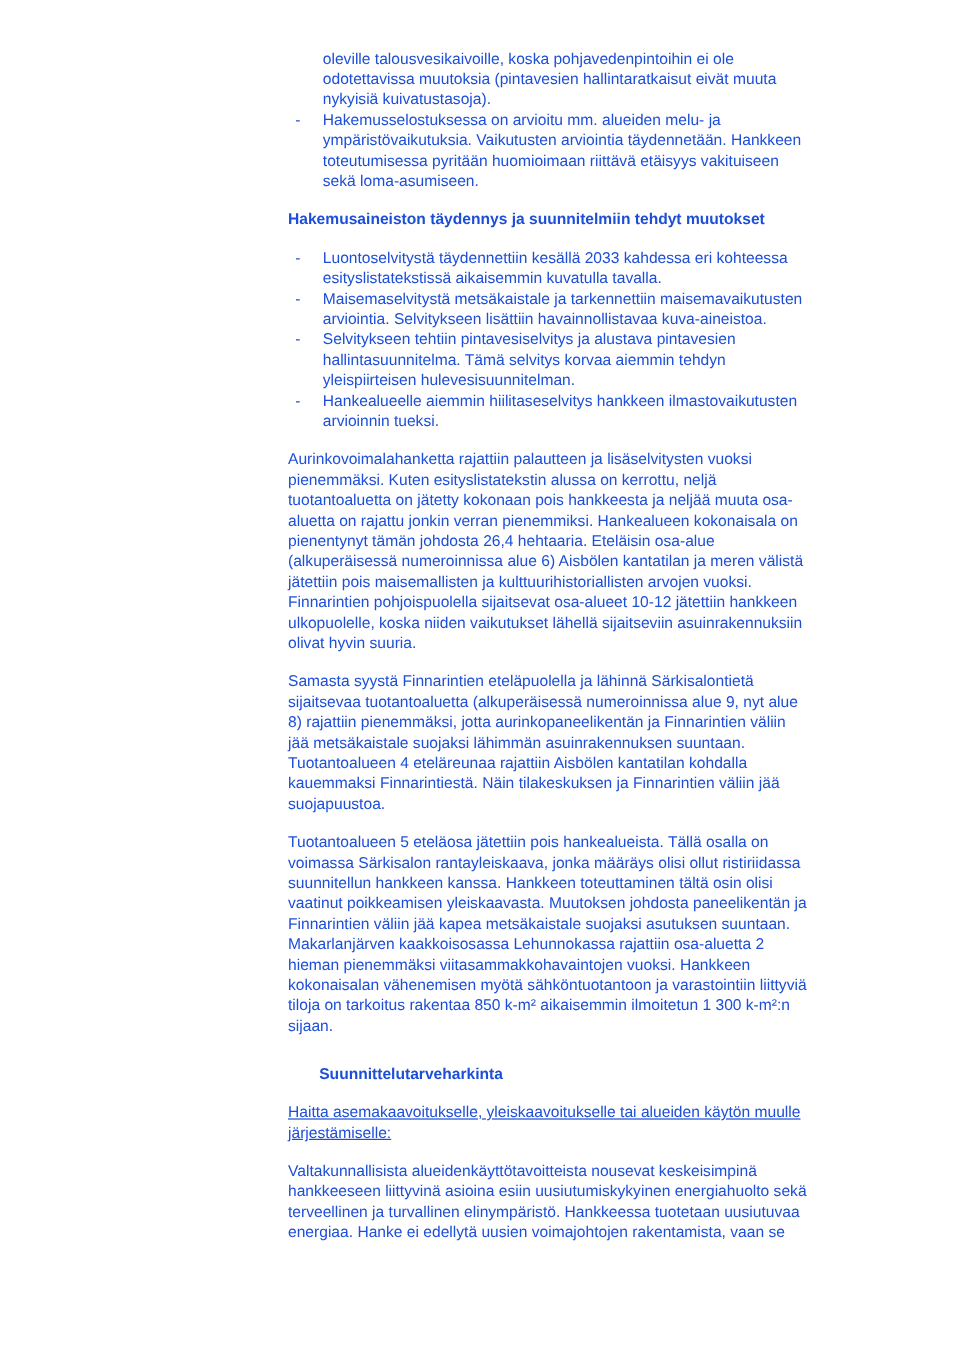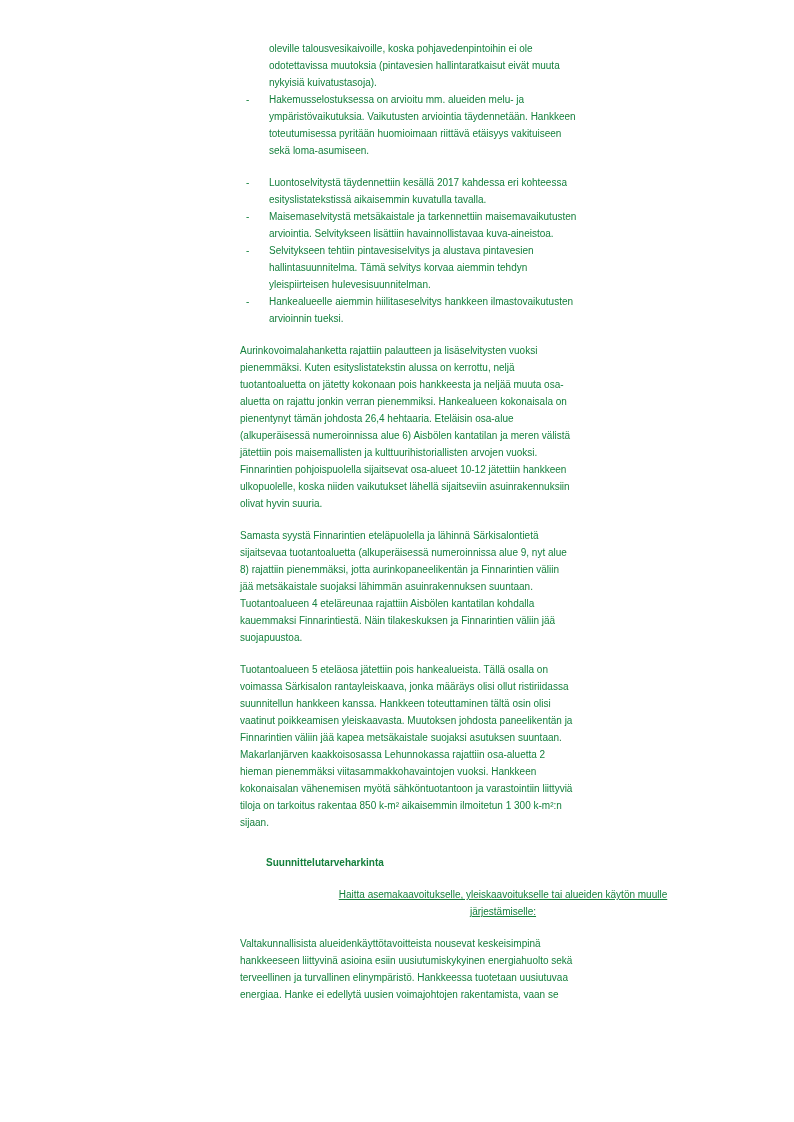--- a/index.html
+++ b/index.html
@@ -3,35 +3,35 @@
 <meta charset="utf-8">
 <style>
   html, body { margin: 0; padding: 0; }
   .page {
     position: relative;
     width: 794px;
     height: 1122px;
     background: #ffffff;
     overflow: hidden;
     font-family: "Liberation Sans", "DejaVu Sans", sans-serif;
-    font-size: 10px;
+    font-size: 13px;
     line-height: 17px;
-    color: #15803d;
+    color: #1d4ed8;
   }
   .content {
     position: absolute;
     left: 240px;
     top: 40px;
     width: 526px;
   }
   .block { margin: 0 0 15px 0; }
   .para, .li-text, .subheading { white-space: pre-line; }
   .heading { font-weight: bold; }
   .heading-spaced { margin-top: 23px; margin-left: 26px; }
-  .subheading { text-decoration: underline; text-align: center; }
+  .subheading { text-decoration: underline; }
   .li { display: flex; }
   .li-dash {
     flex: 0 0 29px;
     width: 29px;
     padding-left: 6px;
     box-sizing: border-box;
   }
   .li-text { flex: 1; }
 </style>
 </head>
@@ -49,26 +49,27 @@
       </div>
       <div class="li">
         <span class="li-dash">-</span>
         <div class="li-text">Hakemusselostuksessa on arvioitu mm. alueiden melu- ja
 ympäristövaikutuksia. Vaikutusten arviointia täydennetään. Hankkeen
 toteutumisessa pyritään huomioimaan riittävä etäisyys vakituiseen
 sekä loma-asumiseen.</div>
       </div>
     </div>
 
+    <div class="block heading">Hakemusaineiston täydennys ja suunnitelmiin tehdyt muutokset</div>
 
 
     <div class="block">
       <div class="li">
         <span class="li-dash">-</span>
-        <div class="li-text">Luontoselvitystä täydennettiin kesällä 2017 kahdessa eri kohteessa
+        <div class="li-text">Luontoselvitystä täydennettiin kesällä 2033 kahdessa eri kohteessa
 esityslistatekstissä aikaisemmin kuvatulla tavalla.</div>
       </div>
       <div class="li">
         <span class="li-dash">-</span>
         <div class="li-text">Maisemaselvitystä metsäkaistale ja tarkennettiin maisemavaikutusten
 arviointia. Selvitykseen lisättiin havainnollistavaa kuva-aineistoa.</div>
       </div>
       <div class="li">
         <span class="li-dash">-</span>
         <div class="li-text">Selvitykseen tehtiin pintavesiselvitys ja alustava pintavesien

